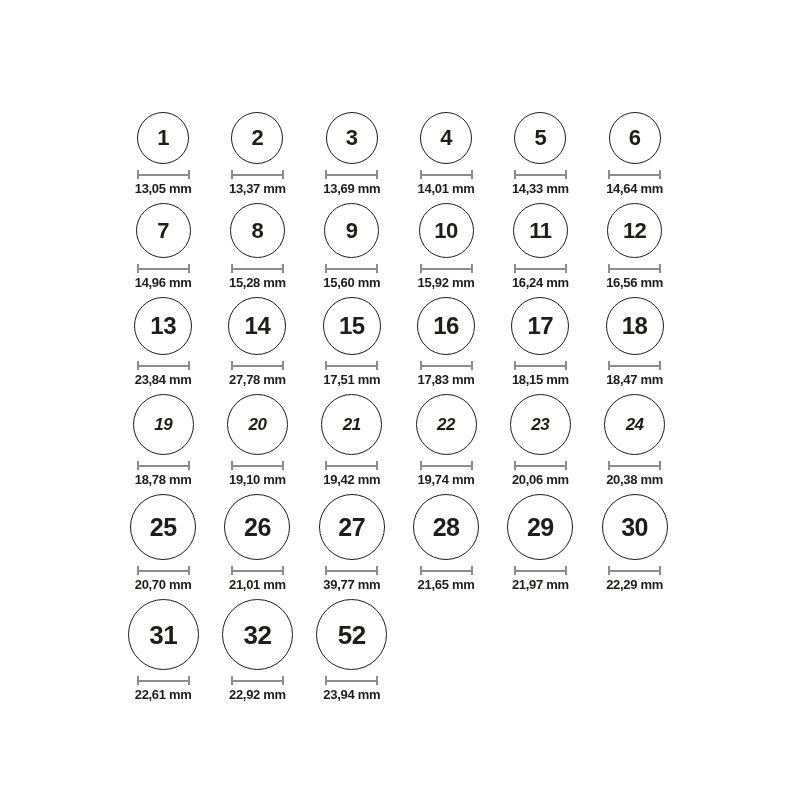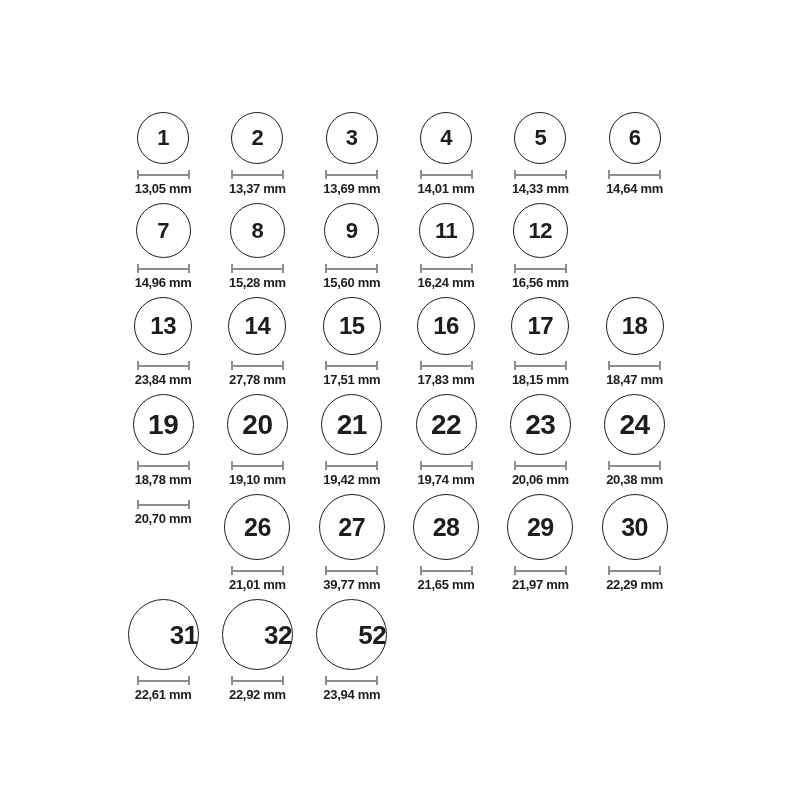--- a/index.html
+++ b/index.html
@@ -69,25 +69,25 @@
     color: #1d1d1b;
     white-space: nowrap;
     text-align: right;
   }
   
   .row-1 .circle { width: 52px; height: 52px; }
   .row-2 .circle { width: 55px; height: 55px; }
   .row-3 .circle { width: 58px; height: 58px; }
   .row-4 .circle { width: 61px; height: 61px; }
   .row-5 .circle { width: 66px; height: 66px; }
-  .row-6 .circle { width: 71px; height: 71px; justify-content: flex-end; }
+  .row-6 .circle { width: 71px; height: 71px; }
   .row-1 .num { font-size: 22px; }
   .row-2 .num { font-size: 22px; }
   .row-3 .num { font-size: 24px; }
-  .row-4 .num { font-size: 28px; }
+  .row-4 .num { font-size: 17px; font-style: italic; }
   .row-5 .num { font-size: 25px; }
   .row-6 .num { font-size: 26px; }
 </style>
 </head>
 <body>
 
 <main class="chart">
     <div class="row row-1">
   <div class="cell">
     <div class="circle">
@@ -155,20 +155,27 @@
   </div>
 
   <div class="cell">
     <div class="circle">
       <span class="num">9</span>
     </div>
     <div class="measure"></div>
     <div class="mm">15,60 mm</div>
   </div>
 
+  <div class="cell">
+    <div class="circle">
+      <span class="num">10</span>
+    </div>
+    <div class="measure"></div>
+    <div class="mm">15,92 mm</div>
+  </div>
 
   <div class="cell">
     <div class="circle">
       <span class="num">11</span>
     </div>
     <div class="measure"></div>
     <div class="mm">16,24 mm</div>
   </div>
 
   <div class="cell">
@@ -272,20 +279,23 @@
   <div class="cell">
     <div class="circle">
       <span class="num">24</span>
     </div>
     <div class="measure"></div>
     <div class="mm">20,38 mm</div>
   </div>
 </div>
     <div class="row row-5">
   <div class="cell">
+    <div class="circle">
+      <span class="num">25</span>
+    </div>
     <div class="measure"></div>
     <div class="mm">20,70 mm</div>
   </div>
 
   <div class="cell">
     <div class="circle">
       <span class="num">26</span>
     </div>
     <div class="measure"></div>
     <div class="mm">21,01 mm</div>

